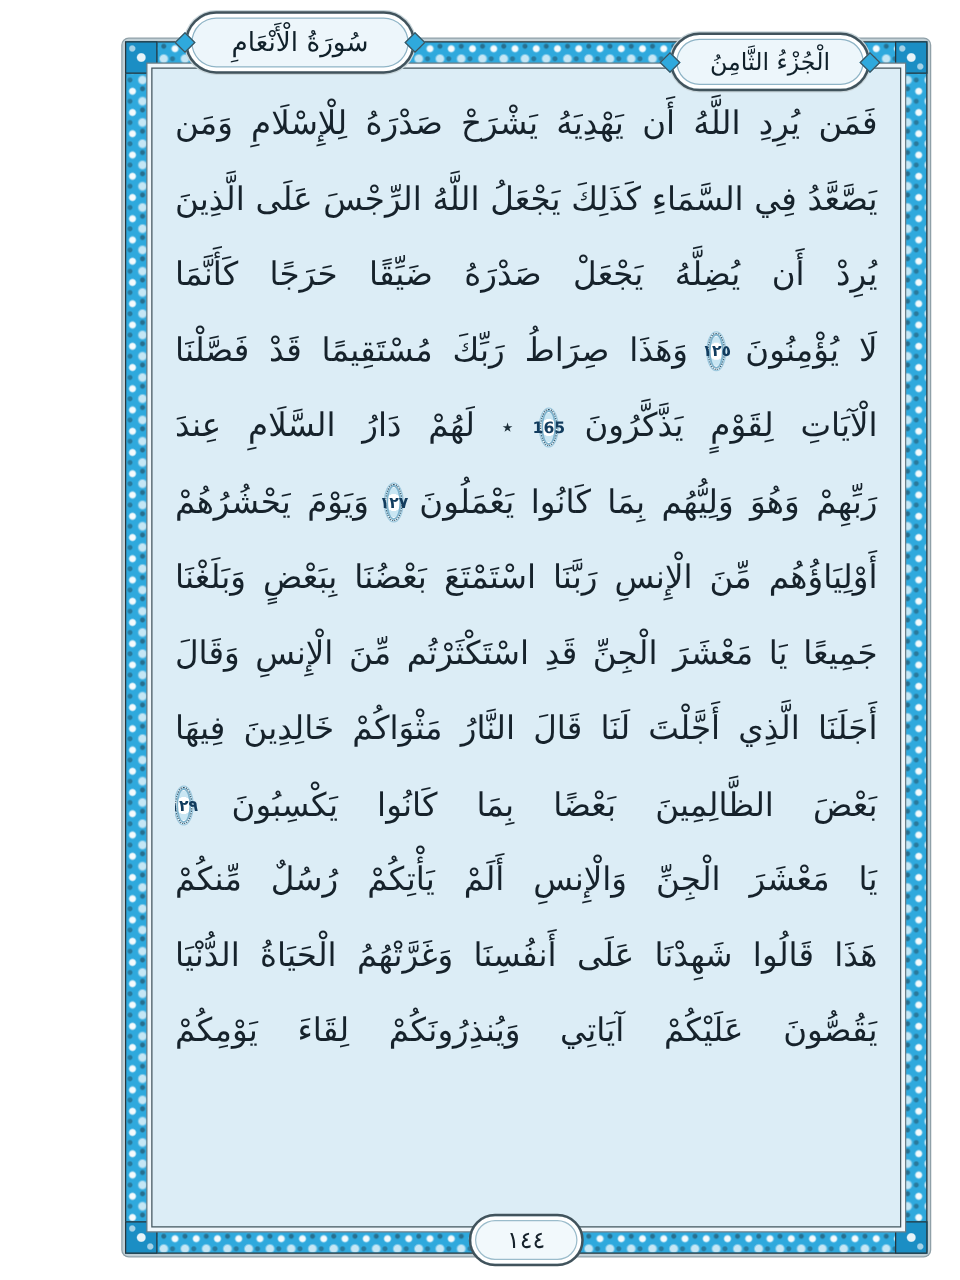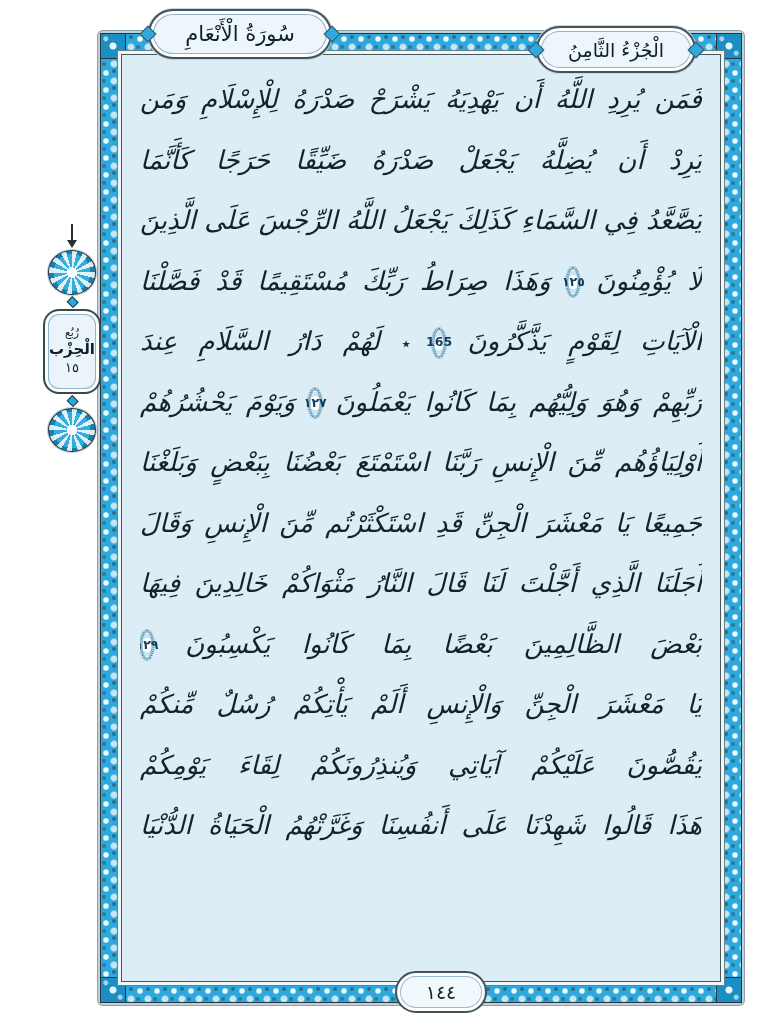--- a/index.html
+++ b/index.html
@@ -44,21 +44,21 @@
     box-shadow: 0 0 0 3px #f0f7fb, 0 0 0 4px #6a7e88;
     padding:14px 18px 0 18px;
     overflow:hidden;
   }
   .qline {
     height:60.5px; line-height:60px; white-space:nowrap;
     text-align:justify; text-align-last:justify;
     font-size:26px; color:#16222b; overflow:hidden;
     direction:rtl;
   }
-  .qtext { letter-spacing:0;font-style:italic; }
+  .qtext { letter-spacing:0; }
   .ayah-badge {
     display:inline-flex; align-items:center; justify-content:center;
     width:14px; height:30px; border-radius:50%;
     background: radial-gradient(circle, #ffffff 0 44%, #c9e6f3 45% 74%, #f4fafd 75% 100%);
     border:1px dotted #34566b;
     box-shadow: 0 0 0 1.5px #7fb3cd inset, 0 0 0 1px #9ec9de;
     font-size:12.5px; color:#123c5e; vertical-align:middle;
     line-height:1; font-weight:bold;
   }
   .hizb-star { font-size:17px; color:#1c2e38; vertical-align:middle; }
@@ -74,21 +74,21 @@
     content:""; position:absolute; width:10px; height:10px;
     background:#2fa9dd; border:1.5px solid #41535c; transform:rotate(45deg);
   }
   .cartouche::before { right:-8px; }
   .cartouche::after  { left:-8px;  }
   .cartouche-surah { left:148px; top:9px;  width:184px; height:50px; font-size:21px; }
   .cartouche-juz   { left:536px; top:26px; width:160px; height:47px; font-size:19px; }
 
   
   .cartouche-pageno {
-    position:absolute; left:395px; top:971px; width:92px; height:42px;
+    position:absolute; left:375px; top:971px; width:92px; height:42px;
     display:flex; align-items:center; justify-content:center;
     background:#f2f9fc; border:2px solid #41535c; border-radius:21px;
     box-shadow: inset 0 0 0 3px #ffffff, inset 0 0 0 4px #9bbccb;
     font-size:19px; color:#16222b; z-index:5;
   }
 
   
   .margin-marker {
     position:absolute; left:26px; top:224px; width:92px; height:228px;
     display:flex; flex-direction:column; align-items:center; z-index:4;
@@ -136,47 +136,34 @@
 
   <div class="frame">
     <div class="corner tl"></div>
     <div class="corner tr"></div>
     <div class="corner bl"></div>
     <div class="corner br"></div>
 
     <div class="panel">
       <div>
           <div class="qline"><span class="qtext">فَمَن يُرِدِ اللَّهُ أَن يَهْدِيَهُ يَشْرَحْ صَدْرَهُ لِلْإِسْلَامِ وَمَن</span></div>
+          <div class="qline"><span class="qtext">يَصَّعَّدُ فِي السَّمَاءِ كَذَلِكَ يَجْعَلُ اللَّهُ الرِّجْسَ عَلَى الَّذِينَ</span></div>
           <div class="qline"><span class="qtext">يُرِدْ أَن يُضِلَّهُ يَجْعَلْ صَدْرَهُ ضَيِّقًا حَرَجًا كَأَنَّمَا</span></div>
-          <div class="qline"><span class="qtext">يَصَّعَّدُ فِي السَّمَاءِ كَذَلِكَ يَجْعَلُ اللَّهُ الرِّجْسَ عَلَى الَّذِينَ</span></div>
           <div class="qline"><span class="qtext">لَا يُؤْمِنُونَ</span> <span class="ayah-badge">١٢٥</span> <span class="qtext">وَهَذَا صِرَاطُ رَبِّكَ مُسْتَقِيمًا قَدْ فَصَّلْنَا</span></div>
           <div class="qline"><span class="qtext">الْآيَاتِ لِقَوْمٍ يَذَّكَّرُونَ</span> <span class="ayah-badge">165</span> <span class="hizb-star">٭</span> <span class="qtext">لَهُمْ دَارُ السَّلَامِ عِندَ</span></div>
           <div class="qline"><span class="qtext">رَبِّهِمْ وَهُوَ وَلِيُّهُم بِمَا كَانُوا يَعْمَلُونَ</span> <span class="ayah-badge">١٢٧</span> <span class="qtext">وَيَوْمَ يَحْشُرُهُمْ</span></div>
           <div class="qline"><span class="qtext">أَوْلِيَاؤُهُم مِّنَ الْإِنسِ رَبَّنَا اسْتَمْتَعَ بَعْضُنَا بِبَعْضٍ وَبَلَغْنَا</span></div>
           <div class="qline"><span class="qtext">جَمِيعًا يَا مَعْشَرَ الْجِنِّ قَدِ اسْتَكْثَرْتُم مِّنَ الْإِنسِ وَقَالَ</span></div>
           <div class="qline"><span class="qtext">أَجَلَنَا الَّذِي أَجَّلْتَ لَنَا قَالَ النَّارُ مَثْوَاكُمْ خَالِدِينَ فِيهَا</span></div>
           <div class="qline"><span class="qtext">بَعْضَ الظَّالِمِينَ بَعْضًا بِمَا كَانُوا يَكْسِبُونَ</span> <span class="ayah-badge">١٢٩</span></div>
           <div class="qline"><span class="qtext">يَا مَعْشَرَ الْجِنِّ وَالْإِنسِ أَلَمْ يَأْتِكُمْ رُسُلٌ مِّنكُمْ</span></div>
+          <div class="qline"><span class="qtext">هَذَا قَالُوا شَهِدْنَا عَلَى أَنفُسِنَا وَغَرَّتْهُمُ الْحَيَاةُ الدُّنْيَا</span></div>
           <div class="qline"><span class="qtext">يَقُصُّونَ عَلَيْكُمْ آيَاتِي وَيُنذِرُونَكُمْ لِقَاءَ يَوْمِكُمْ</span></div>
-          <div class="qline"><span class="qtext">هَذَا قَالُوا شَهِدْنَا عَلَى أَنفُسِنَا وَغَرَّتْهُمُ الْحَيَاةُ الدُّنْيَا</span></div>
         </div>
     </div>
   </div>
 
-  <div class="margin-marker">
-    <div class="arrow-stem"></div>
-    <div class="arrow-head"></div>
-    <div class="rosette"></div>
-    <div class="finial"></div>
-    <div class="hizb-cartouche">
-      <span class="hizb-line1">رُبُع</span>
-      <span class="hizb-line2">الْحِزْب</span>
-      <span class="hizb-line3">١٥</span>
-    </div>
-    <div class="finial"></div>
-    <div class="rosette"></div>
-  </div>
 
   <div class="cartouche-pageno">
     <span>١٤٤</span>
   </div>
 
 </div>
 
 </body></html>

